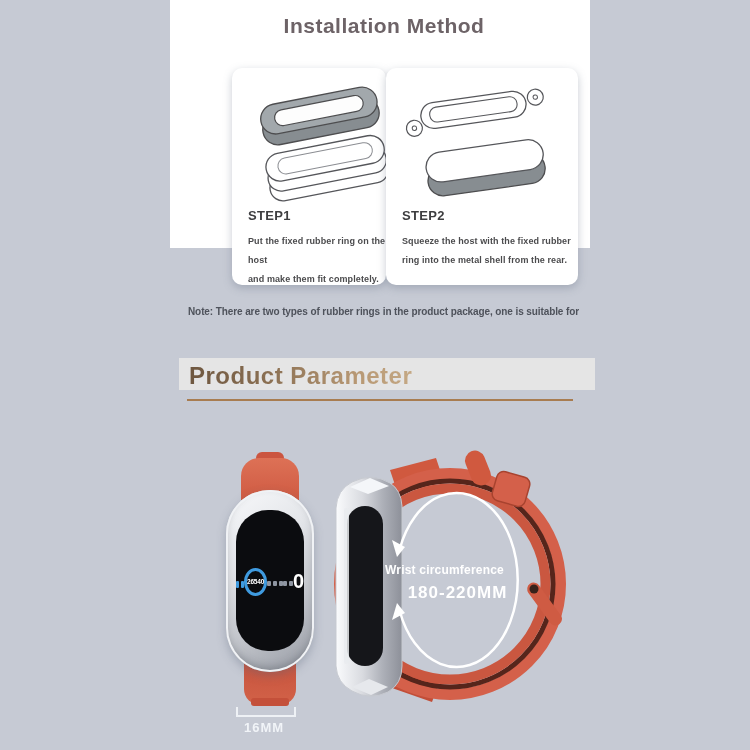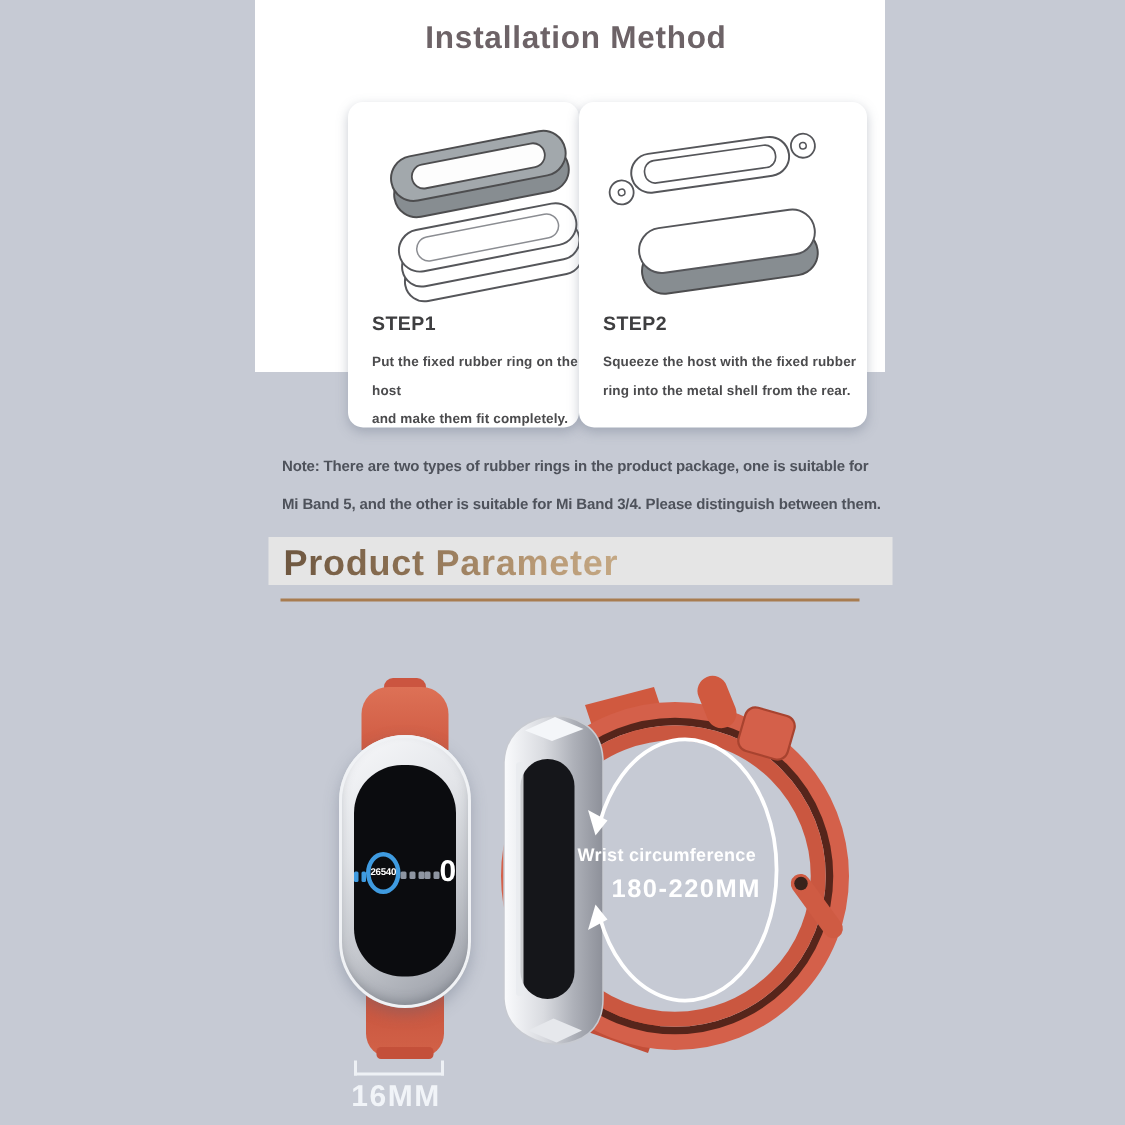--- a/index.html
+++ b/index.html
@@ -60,21 +60,21 @@
                     #f07d24 34% 44%,#e23a32 44% 55%,#0b0c0f 55% 58%,#2f57c6 58% 88%,
                     #0b0c0f 88% 92%,#3fa34d 92% 100%);
          display:flex;align-items:center;justify-content:center;}
   .hole{width:17px;height:17px;border-radius:50%;background:#0b0c0f;display:flex;align-items:center;
         justify-content:center;font-size:7px;font-weight:700;color:#fff;}
   .heart{position:absolute;left:50%;bottom:-2px;transform:translateX(-50%);font-size:8px;color:#e23a32;
          line-height:8px;text-shadow:0 0 2px #0b0c0f;}
   .fw-home{margin-top:6px;font-size:13px;color:#9097a2;line-height:13px;}
   .fw-bracket{left:34px;top:259px;width:56px;height:8px;border-left:2px solid #eef1f5;
               border-right:2px solid #eef1f5;border-bottom:2px solid #eef1f5;}
-  .fw-width-label{left:6px;top:272px;width:112px;text-align:center;font-size:20px;font-weight:700;
+  .fw-width-label{left:6px;top:272px;width:112px;text-align:center;font-size:13px;font-weight:700;
                   color:#f1f4f8;letter-spacing:1px;}
 
   
   .side-svg{position:absolute;left:300px;top:430px;}
   .wrist-1{position:absolute;left:385px;top:563px;width:145px;
            font-size:12px;font-weight:700;color:#fff;letter-spacing:.2px;}
   .wrist-2{position:absolute;left:385px;top:583px;width:145px;text-align:center;
            font-size:17px;font-weight:700;color:#fff;letter-spacing:1px;}
 </style>
 </head>
@@ -119,21 +119,20 @@
     </svg>
     <div class="step-label">STEP2</div>
     <div class="step-desc">
       <div>Squeeze the host with the fixed rubber</div>
       <div>ring into the metal shell from the rear.</div>
     </div>
   </div>
 
   <div class="note">
     <div>Note: There are two types of rubber rings in the product package, one is suitable for</div>
-    <div>Mi Band 5, and the other is suitable for Mi Band 3/4. Please distinguish between them.</div>
   </div>
 
   <div class="param-strip">
     <div class="param-title">Product Parameter</div>
   </div>
   <div class="param-underline"></div>
 
   <div class="front">
     <div class="fw-tab"></div>
     <div class="fw-strap-top"></div>

